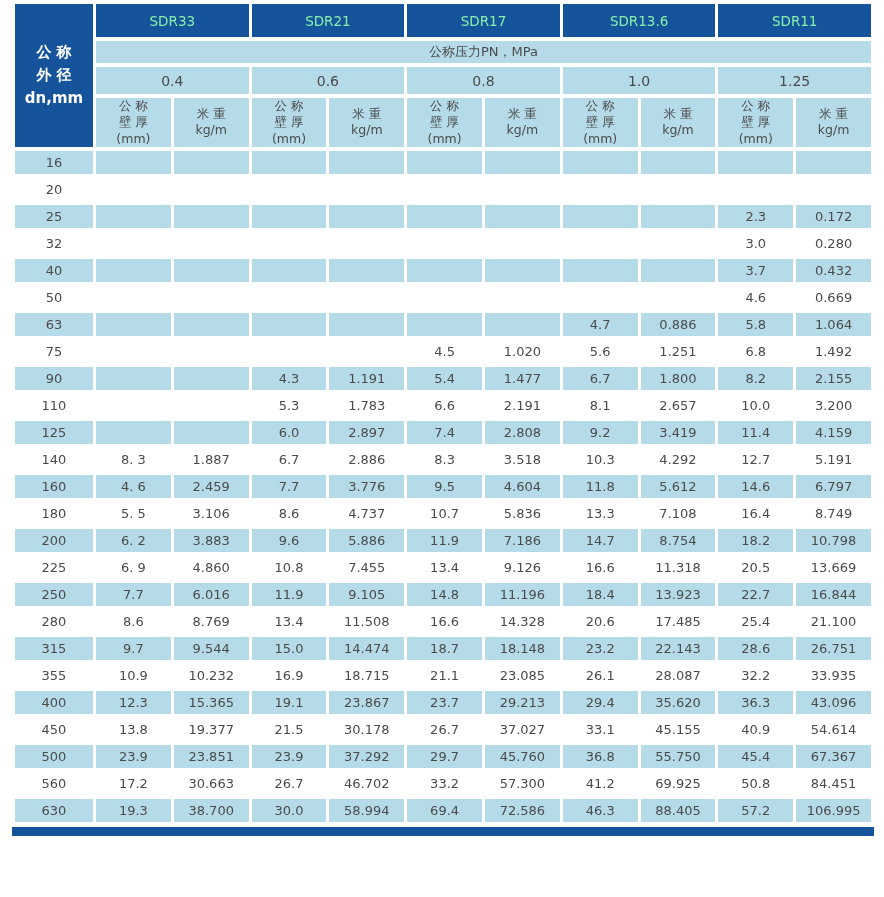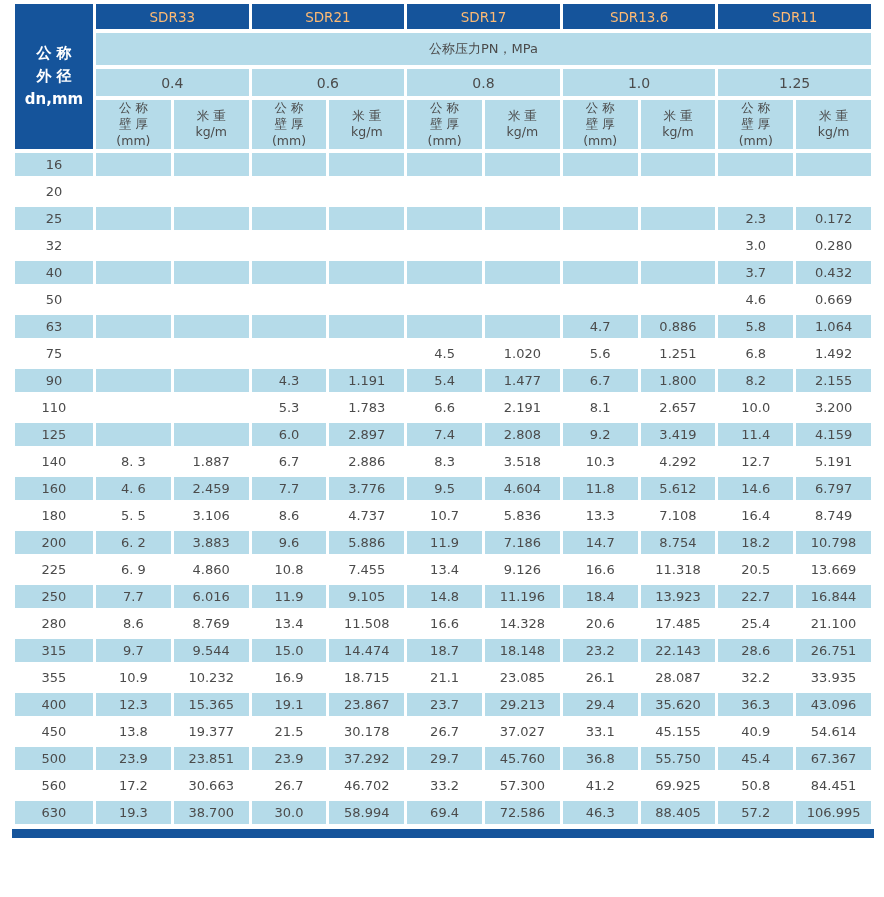--- a/index.html
+++ b/index.html
@@ -16,23 +16,23 @@
     margin-left:12px;width:862px;
     border-collapse:separate;border-spacing:3px 4px;
     table-layout:fixed;
   }
   td{padding:0;text-align:center;vertical-align:middle;font-size:13px;color:#4b4b4b;}
   .dn-head{
     background:#15549b;color:#ffffff;
     font-size:15px;font-weight:700;line-height:1.55;white-space:pre-line;
   }
   .sdr-head{
-    background:#15549b;color:#fdba74;height:25px;font-size:13.5px;font-weight:400;
-  }
-  .pn-head{background:#b5dbe9;height:32px;font-size:13px;}
+    background:#15549b;color:#86efac;height:33px;font-size:13.5px;font-weight:400;
+  }
+  .pn-head{background:#b5dbe9;height:22px;font-size:13px;}
   .pressure-cell{background:#b5dbe9;height:27px;font-size:14px;}
   .sub-cell{
     background:#b5dbe9;height:46px;font-size:12.5px;line-height:1.3;white-space:pre-line;
   }
   tbody td{height:23px;background:#ffffff;}
   tbody tr.striped td{background:#b5dbe9;}
   .bottom-bar{
     margin:1px 0 0 12px;width:862px;height:9px;background:#15549b;
   }
 </style>

